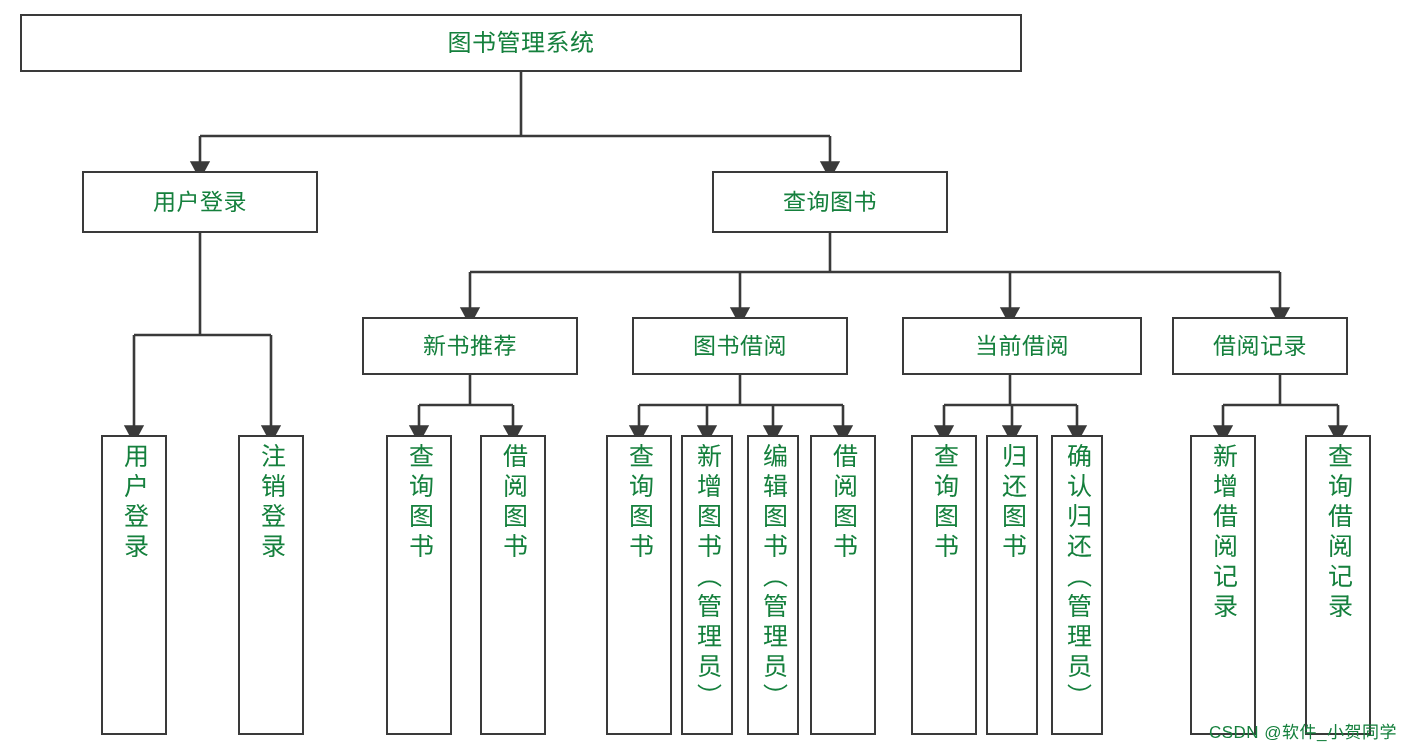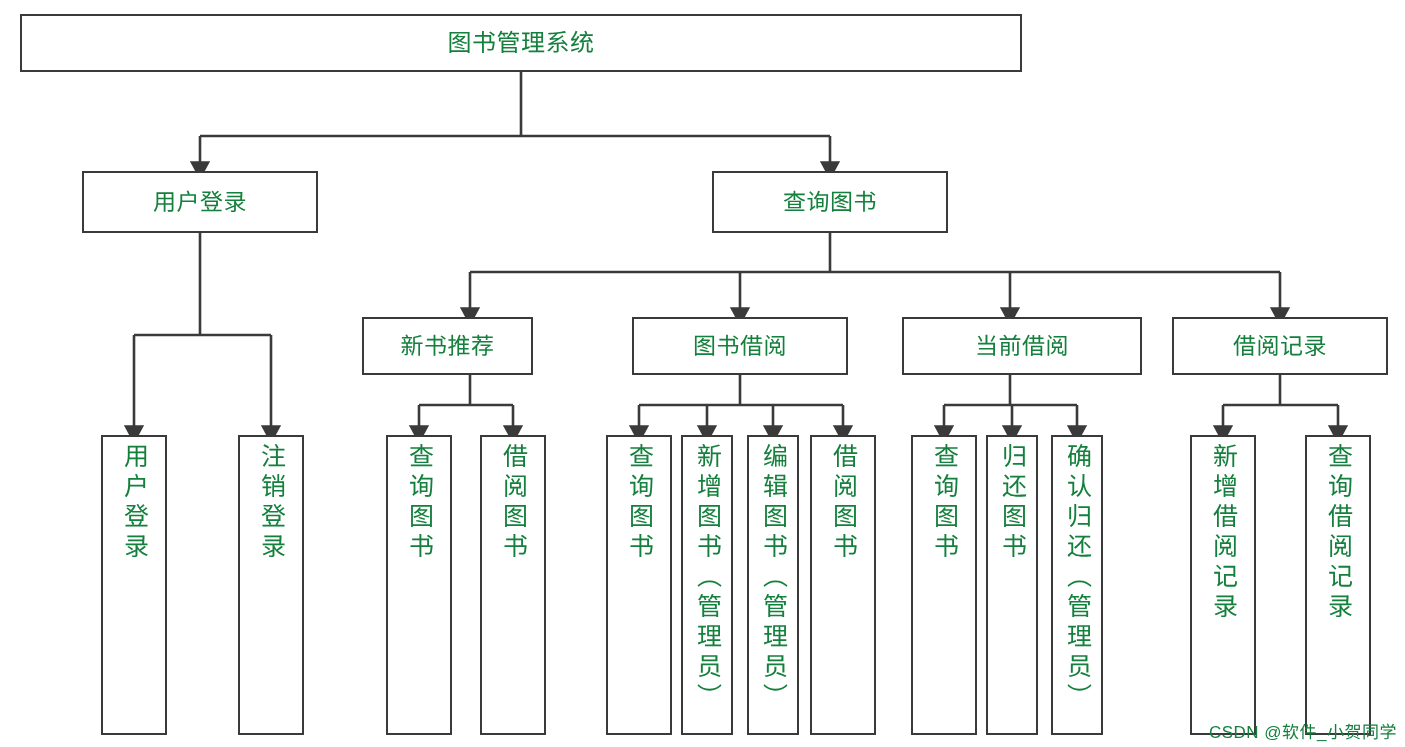--- a/index.html
+++ b/index.html
@@ -128,30 +128,30 @@
   <div id="nodes-layer">
       <div class="node horiz root" style="left: 20px; top: 14px; width: 1002px; height: 58px;">
         <span class="node-label">图书管理系统</span>
       </div>
       <div class="node horiz" style="left: 82px; top: 171px; width: 236px; height: 62px;">
         <span class="node-label">用户登录</span>
       </div>
       <div class="node horiz" style="left: 712px; top: 171px; width: 236px; height: 62px;">
         <span class="node-label">查询图书</span>
       </div>
-      <div class="node horiz" style="left: 362px; top: 317px; width: 171px; height: 58px;">
+      <div class="node horiz" style="left: 362px; top: 317px; width: 216px; height: 58px;">
         <span class="node-label">新书推荐</span>
       </div>
       <div class="node horiz" style="left: 632px; top: 317px; width: 216px; height: 58px; justify-content: center;">
         <span class="node-label">图书借阅</span>
       </div>
       <div class="node horiz" style="left: 902px; top: 317px; width: 240px; height: 58px;">
         <span class="node-label">当前借阅</span>
       </div>
-      <div class="node horiz" style="left: 1172px; top: 317px; width: 216px; height: 58px;">
+      <div class="node horiz" style="left: 1172px; top: 317px; width: 176px; height: 58px;">
         <span class="node-label">借阅记录</span>
       </div>
       <div class="node vert" style="left: 101px; top: 435px; width: 66px; height: 300px;">
         <span class="node-label">用户登录</span>
       </div>
       <div class="node vert" style="left: 238px; top: 435px; width: 66px; height: 300px;">
         <span class="node-label">注销登录</span>
       </div>
       <div class="node vert" style="left: 386px; top: 435px; width: 66px; height: 300px;">
         <span class="node-label">查询图书</span>

